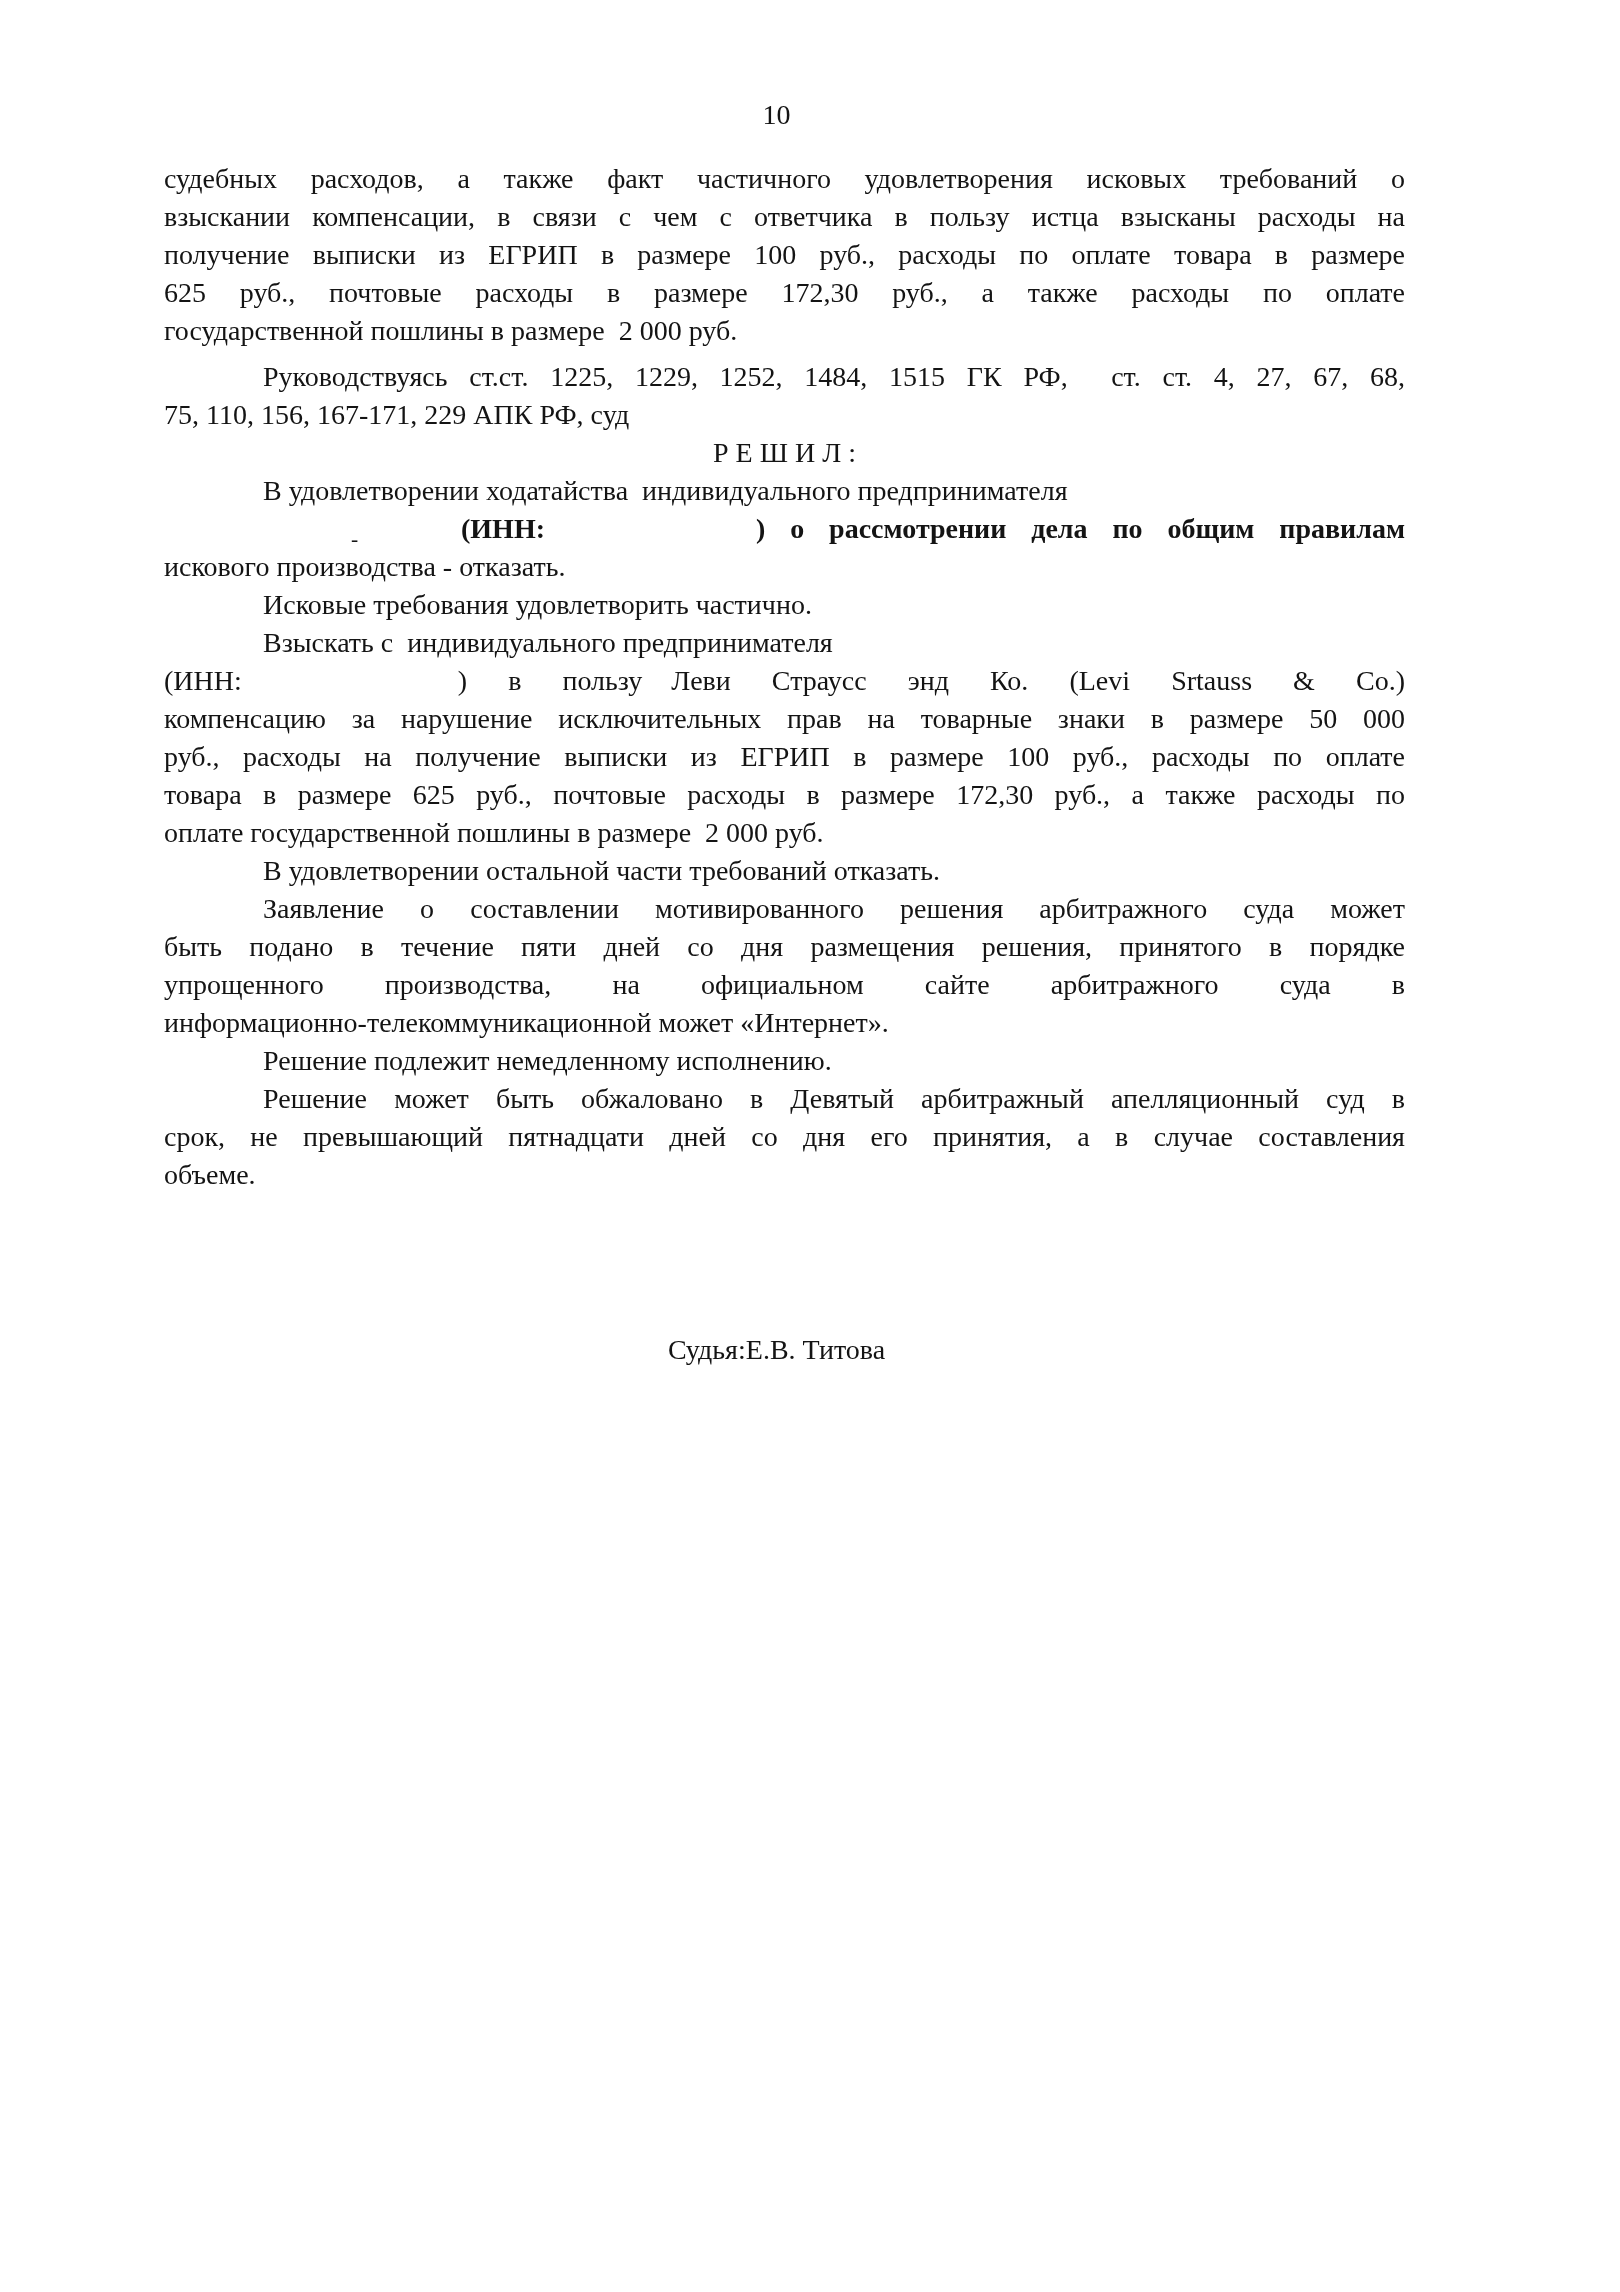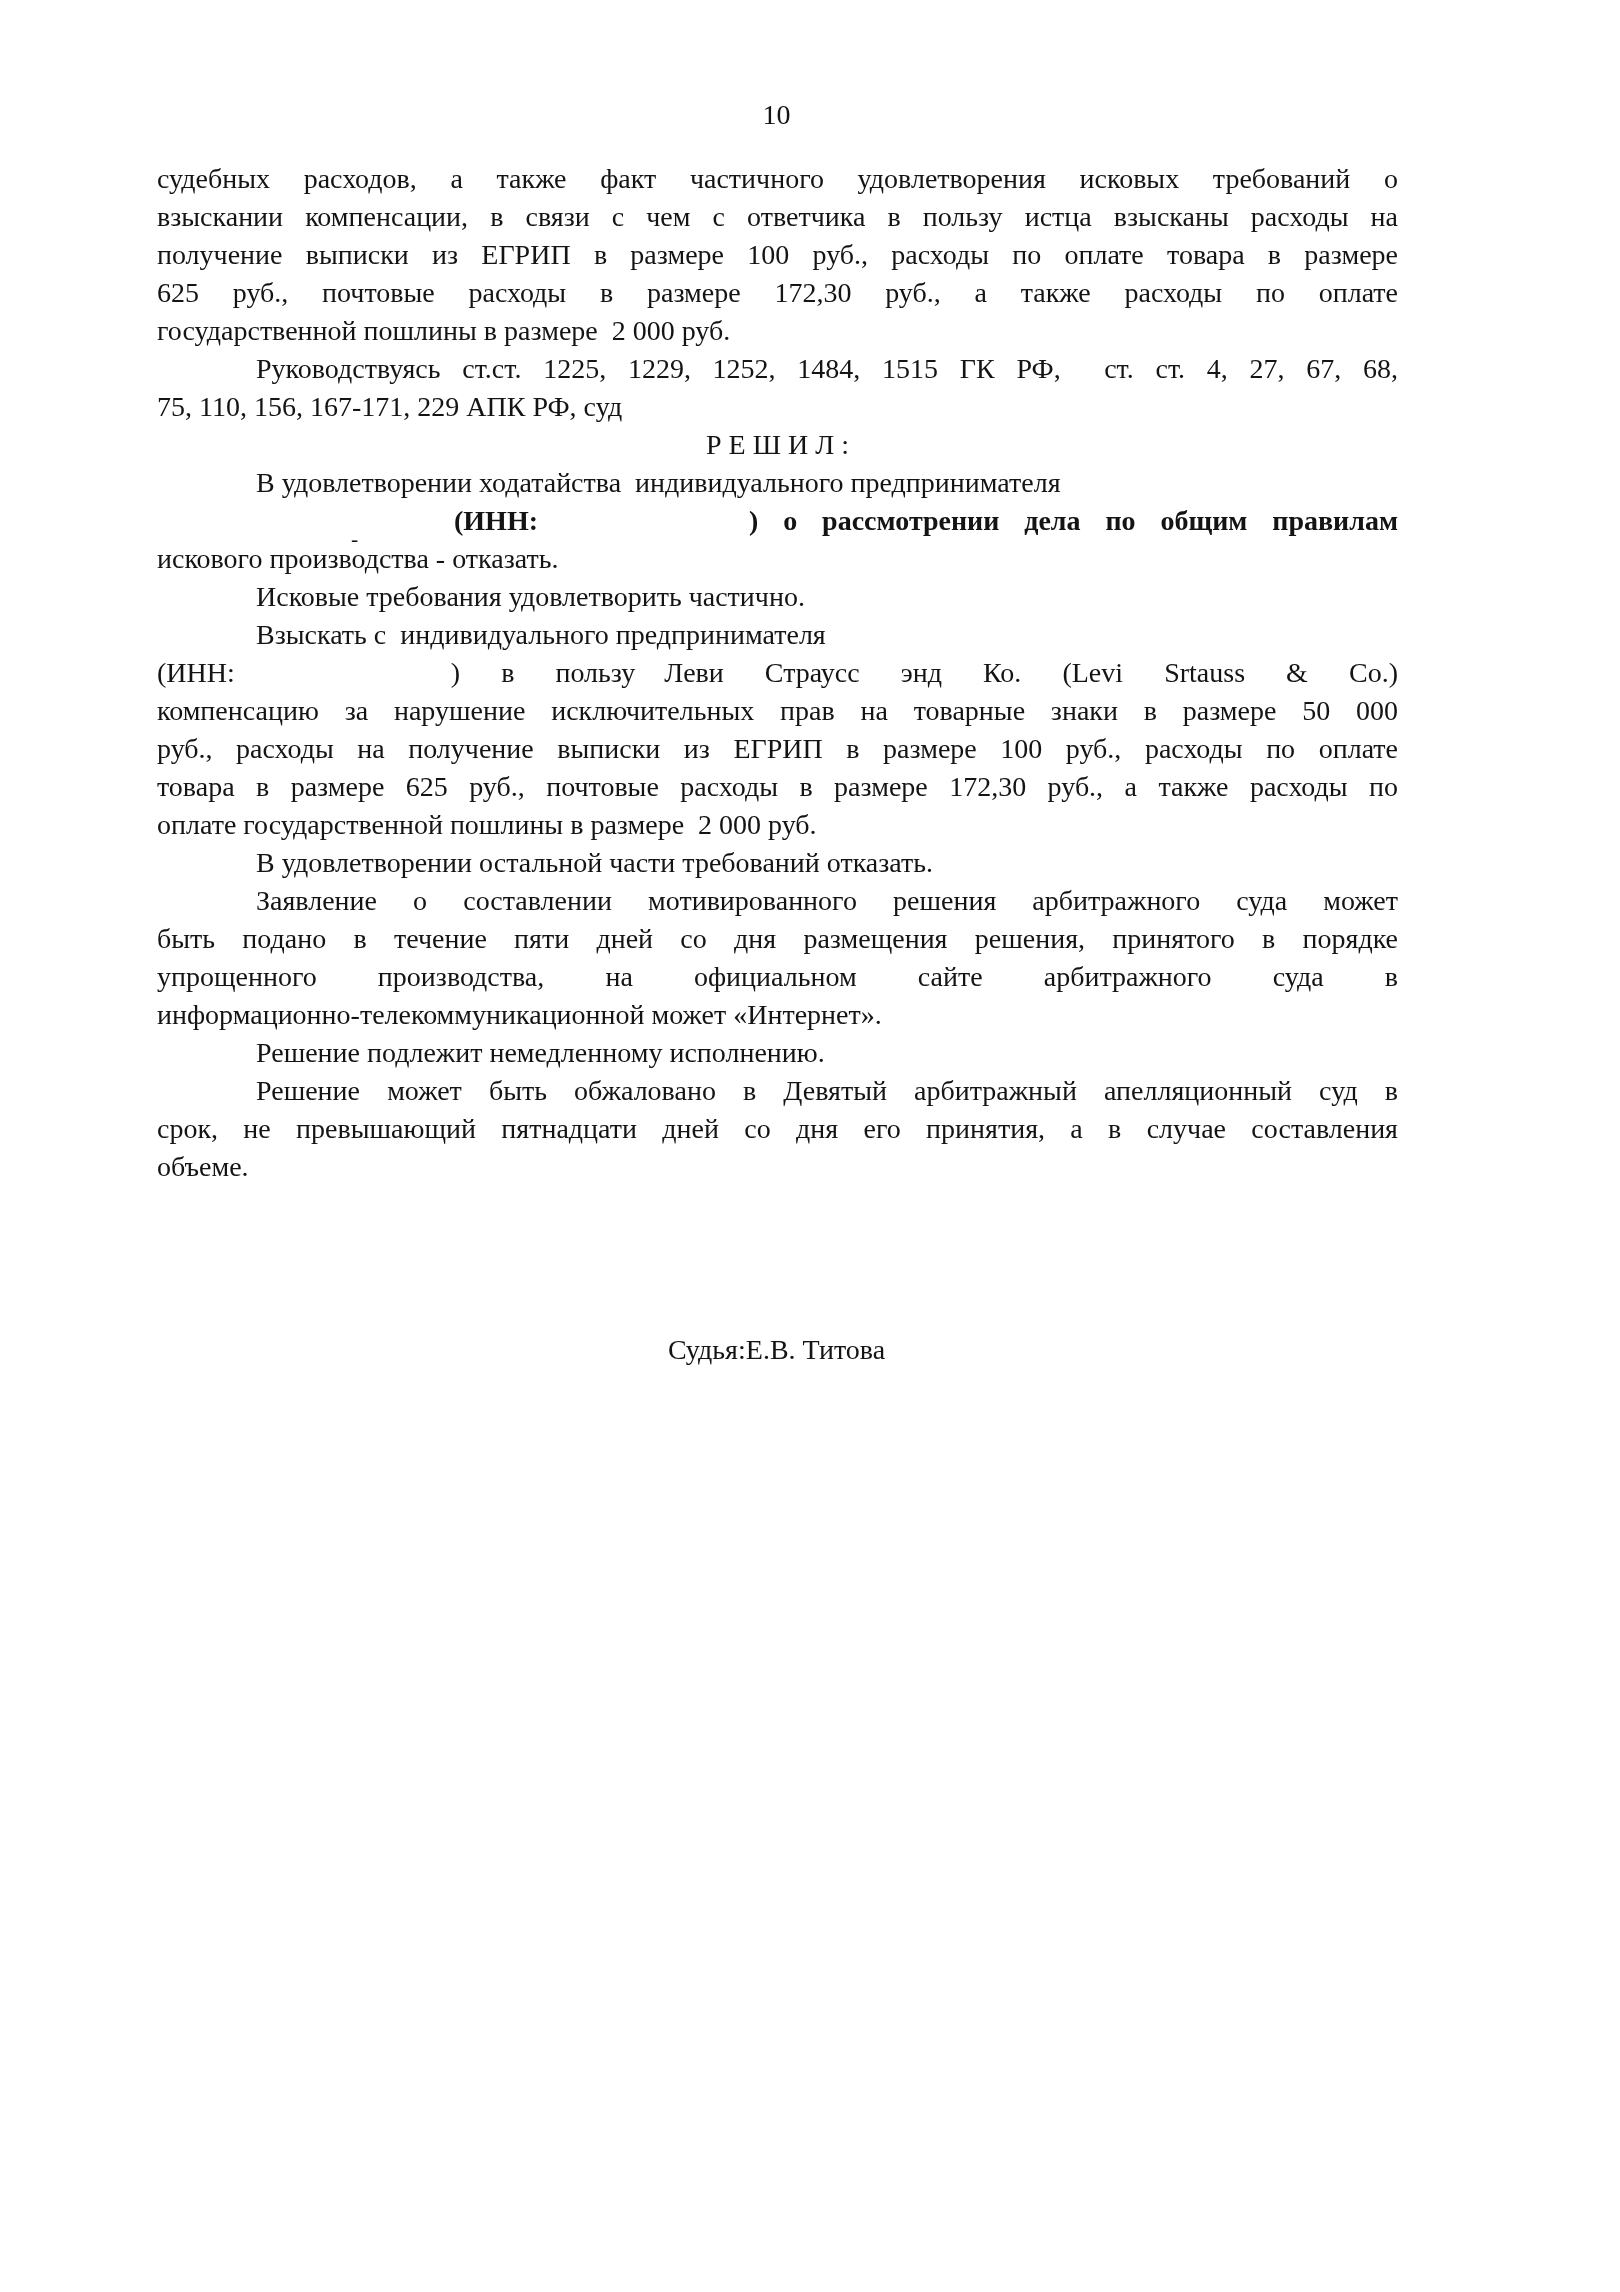--- a/index.html
+++ b/index.html
@@ -16,21 +16,21 @@
     background: #ffffff;
   }
   .pagenum {
     position: absolute;
     top: 96px; left: 156px; width: 1241px;
     font-size: 28px; line-height: 38px;
     text-align: center;
   }
   .docbody {
     position: absolute;
-    top: 160px; left: 157px; width: 1241px;
+    top: 160px; left: 164px; width: 1241px;
     font-size: 28px; line-height: 38px;
   }
   .line { height: 38px; overflow: hidden; text-align: left; }
   .line.justify { text-align: justify; text-align-last: justify; -moz-text-align-last: justify; }
   .line.center { text-align: center; text-align-last: center; }
   .gap { display: inline-block; height: 2px; vertical-align: baseline; }
   .artifact {
     position: absolute;
     left: 351px; top: 529px;
     font-size: 21.6px; line-height: 21.6px;
@@ -48,21 +48,21 @@
 <div class="page">
 
   <div class="pagenum">10</div>
 
   <div class="docbody">
       <div class="line justify">судебных расходов, а также факт частичного удовлетворения исковых требований о</div>
       <div class="line justify">взыскании компенсации, в связи с чем с ответчика в пользу истца взысканы расходы на</div>
       <div class="line justify">получение выписки из ЕГРИП в размере 100 руб., расходы по оплате товара в размере</div>
       <div class="line justify">625 руб., почтовые расходы в размере 172,30 руб., а также расходы по оплате</div>
       <div class="line left">государственной пошлины в размере &nbsp;2&nbsp;000 руб.</div>
-      <div class="line justify" style="padding-left: 99px;">Руководствуясь ст.ст. 1225, 1229, 1252, 1484, 1515 ГК РФ, &nbsp;ст. ст. 4, 27, 67, 68,</div>
+      <div class="line justify" style="padding-left: 99px; margin-top: 8px;">Руководствуясь ст.ст. 1225, 1229, 1252, 1484, 1515 ГК РФ, &nbsp;ст. ст. 4, 27, 67, 68,</div>
       <div class="line left">75, 110, 156, 167-171, 229 АПК РФ, суд</div>
       <div class="line center">Р Е Ш И Л :</div>
       <div class="line left" style="padding-left: 99px;">В удовлетворении ходатайства &nbsp;индивидуального предпринимателя</div>
       <div class="line justify" style="padding-left: 297px; font-weight: bold;">(ИНН:<span class="gap" style="width: 211px;"></span>) о рассмотрении дела по общим правилам</div>
       <div class="line left">искового производства - отказать.</div>
       <div class="line left" style="padding-left: 99px;">Исковые требования удовлетворить частично.</div>
       <div class="line left" style="padding-left: 99px;">Взыскать с &nbsp;индивидуального предпринимателя</div>
       <div class="line justify">(ИНН:<span class="gap" style="width: 216px;"></span>) в пользу<span class="gap" style="width: 29px;"></span>Леви Страусс энд Ко. (Levi Srtauss &amp; Co.)</div>
       <div class="line justify">компенсацию за нарушение исключительных прав на товарные знаки в размере 50&nbsp;000</div>
       <div class="line justify">руб., расходы на получение выписки из ЕГРИП в размере 100 руб., расходы по оплате</div>

